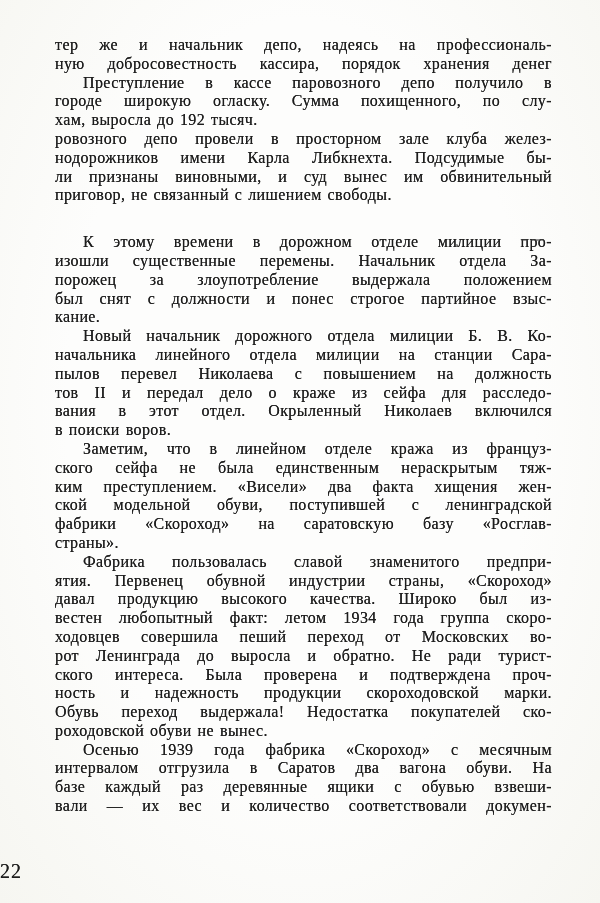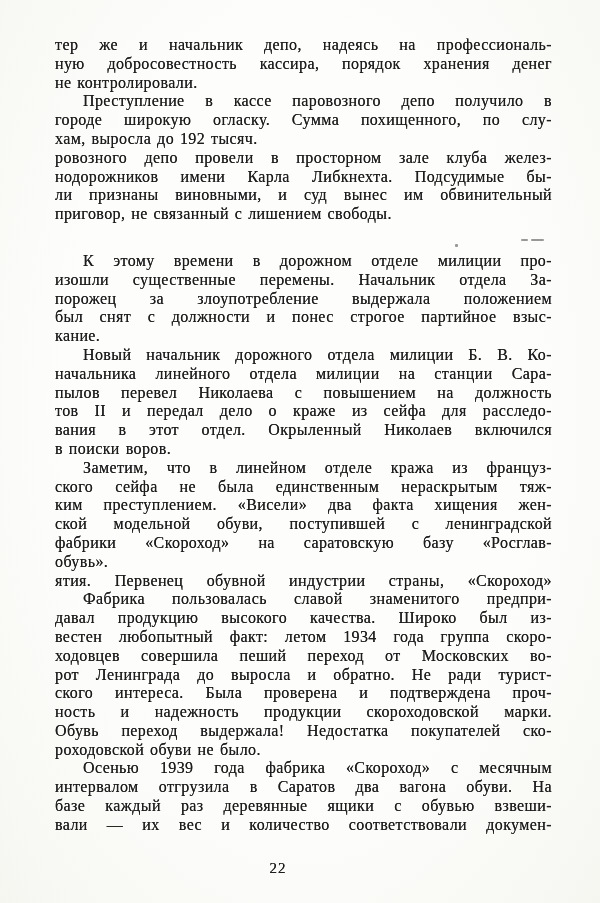--- a/index.html
+++ b/index.html
@@ -44,41 +44,39 @@
     text-align-last: left;
   }
   .line.indent {
     text-indent: 28px;
   }
   .page-number {
     position: absolute;
     top: 860px;
     left: 0;
     width: 556px;
-    text-align: center;
-    font-size: 15px;
+    font-size: 20px;
     letter-spacing: 1px;
     text-shadow: 0 0 0.35px rgba(25,25,25,0.85);
   }
   .artifact {
     position: absolute;
     background: rgba(70,70,70,0.55);
     border-radius: 1px;
   }
 </style>
 </head>
 <body>
 
 <div class="page">
   <div class="text-block">
       <div class="section">
         <div class="paragraph">
           <div class="line">тер же и начальник депо, надеясь на профессиональ-</div>
           <div class="line">ную добросовестность кассира, порядок хранения денег</div>
-          <div class="line last">не контролировали.</div>
         </div>
         <div class="paragraph">
           <div class="line indent">Преступление в кассе паровозного депо получило в</div>
           <div class="line">городе широкую огласку. Сумма похищенного, по слу-</div>
           <div class="line last">хам, выросла до 192 тысяч.</div>
         </div>
         <div class="paragraph">
           <div class="line">ровозного депо провели в просторном зале клуба желез-</div>
           <div class="line">нодорожников имени Карла Либкнехта. Подсудимые бы-</div>
           <div class="line">ли признаны виновными, и суд вынес им обвинительный</div>
@@ -100,33 +98,33 @@
           <div class="line">тов II и передал дело о краже из сейфа для расследо-</div>
           <div class="line">вания в этот отдел. Окрыленный Николаев включился</div>
           <div class="line last">в поиски воров.</div>
         </div>
         <div class="paragraph">
           <div class="line indent">Заметим, что в линейном отделе кража из француз-</div>
           <div class="line">ского сейфа не была единственным нераскрытым тяж-</div>
           <div class="line">ким преступлением. «Висели» два факта хищения жен-</div>
           <div class="line">ской модельной обуви, поступившей с ленинградской</div>
           <div class="line">фабрики «Скороход» на саратовскую базу «Росглав-</div>
-          <div class="line last">обувь».</div>
+          <div class="line last">страны».</div>
         </div>
         <div class="paragraph">
+          <div class="line indent">Фабрика пользовалась славой знаменитого предпри-</div>
           <div class="line">ятия. Первенец обувной индустрии страны, «Скороход»</div>
-          <div class="line indent">Фабрика пользовалась славой знаменитого предпри-</div>
           <div class="line">давал продукцию высокого качества. Широко был из-</div>
           <div class="line">вестен любопытный факт: летом 1934 года группа скоро-</div>
           <div class="line">ходовцев совершила пеший переход от Московских во-</div>
           <div class="line">рот Ленинграда до выросла и обратно. Не ради турист-</div>
           <div class="line">ского интереса. Была проверена и подтверждена проч-</div>
           <div class="line">ность и надежность продукции скороходовской марки.</div>
           <div class="line">Обувь переход выдержала! Недостатка покупателей ско-</div>
-          <div class="line last">роходовской обуви не было.</div>
+          <div class="line last">роходовской обуви не вынес.</div>
         </div>
         <div class="paragraph">
           <div class="line indent">Осенью 1939 года фабрика «Скороход» с месячным</div>
           <div class="line">интервалом отгрузила в Саратов два вагона обуви. На</div>
           <div class="line">базе каждый раз деревянные ящики с обувью взвеши-</div>
           <div class="line">вали — их вес и количество соответствовали докумен-</div>
         </div>
       </div>
     </div>
   <div class="page-number">22</div>

